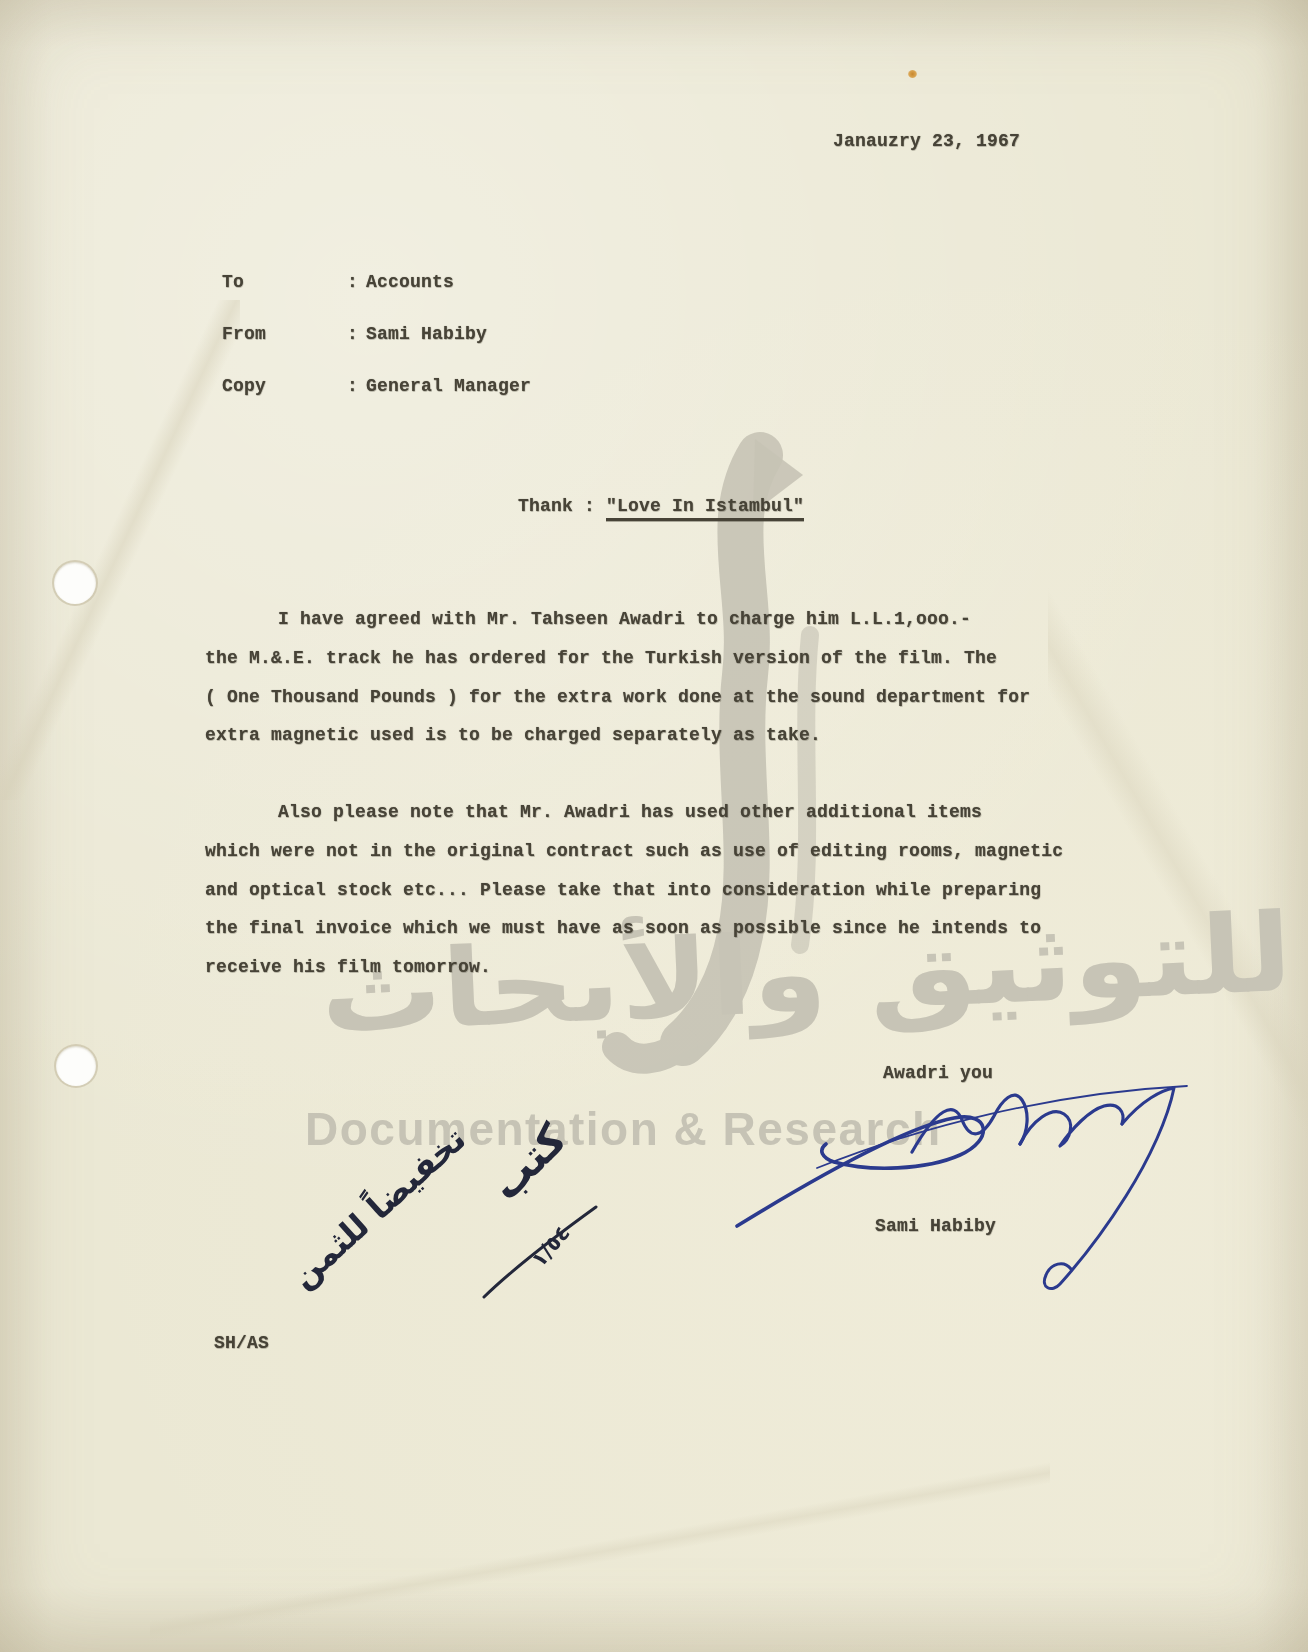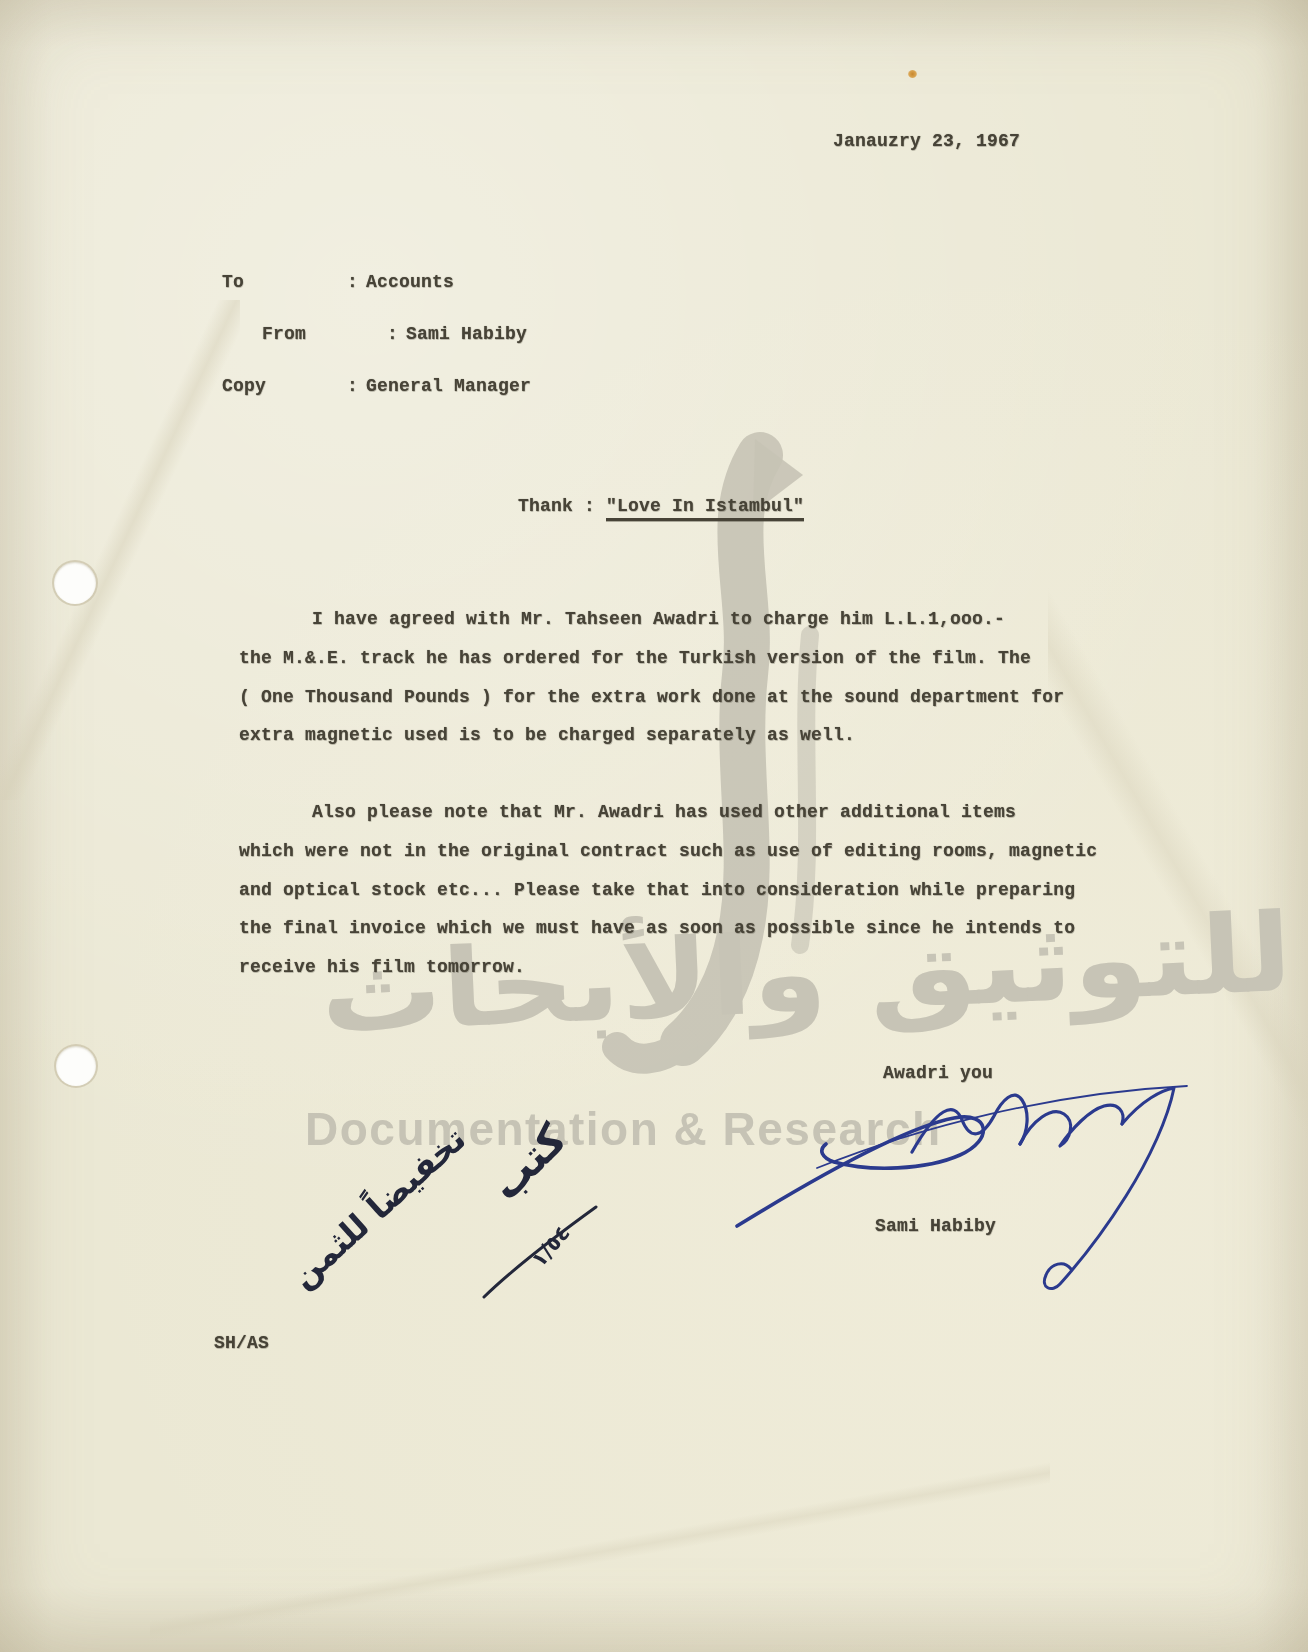--- a/index.html
+++ b/index.html
@@ -28,21 +28,21 @@
   .tw{
     position:absolute;
     color:#474337;
     font-size:18px;
     font-weight:bold;
     letter-spacing:0.2px;
     white-space:nowrap;
     text-shadow:0 0 1px rgba(71,67,55,0.55), 0.6px 0.6px 0.5px rgba(71,67,55,0.25);
     z-index:3;
   }
-  .para{white-space:normal;margin-left:34px;}
+  .para{white-space:normal;}
   .para .line{display:block;height:38.8px;line-height:38.8px;white-space:nowrap;}
   .para .line.indent{padding-left:73px;}
 
   .hdr-row{position:absolute;left:222px;z-index:3;}
   .hdr-row .sep{position:absolute;left:125px;top:0;}
   .hdr-row .val{position:absolute;left:144px;top:0;}
   .hdr-row .lbl, .hdr-row .sep, .hdr-row .val{white-space:nowrap;}
 
   .subject .title{
     border-bottom:3.5px solid #474337;
@@ -116,40 +116,40 @@
   <div class="wm wm-arabic">للتوثيق والأبحاث</div>
   <div class="wm wm-latin">Documentation &amp; Research</div>
 
   <div class="tw" style="left:833px;top:131px;">Janauzry 23, 1967</div>
 
   <div class="hdr-row tw" style="top:272px;">
     <span class="lbl">To</span>
     <span class="sep">:</span>
     <span class="val">Accounts</span>
   </div>
-  <div class="hdr-row tw" style="top:324px;margin-left:40px;">
+  <div class="hdr-row tw" style="top:324px;">
     <span class="lbl">From</span>
     <span class="sep">:</span>
     <span class="val">Sami Habiby</span>
   </div>
   <div class="hdr-row tw" style="top:376px;">
     <span class="lbl">Copy</span>
     <span class="sep">:</span>
     <span class="val">General Manager</span>
   </div>
 
   <div class="tw subject" style="left:518px;top:496px;">
     <span>Thank : </span><span class="title">"Love In Istambul"</span>
   </div>
 
   <div class="tw para" style="left:205px;top:600px;">
     <span class="line indent">I have agreed with Mr. Tahseen Awadri to charge him L.L.1,ooo.-</span>
     <span class="line">the M.&amp;.E. track he has ordered for the Turkish version of the film. The</span>
     <span class="line">( One Thousand Pounds ) for the extra work done at the sound department for</span>
-    <span class="line">extra magnetic used is to be charged separately as well.</span>
+    <span class="line">extra magnetic used is to be charged separately as take.</span>
   </div>
 
   <div class="tw para" style="left:205px;top:793px;">
     <span class="line indent">Also please note that Mr. Awadri has used other additional items</span>
     <span class="line">which were not in the original contract such as use of editing rooms, magnetic</span>
     <span class="line">and optical stock etc... Please take that into consideration while preparing</span>
     <span class="line">the final invoice which we must have as soon as possible since he intends to</span>
     <span class="line">receive his film tomorrow.</span>
   </div>
 

